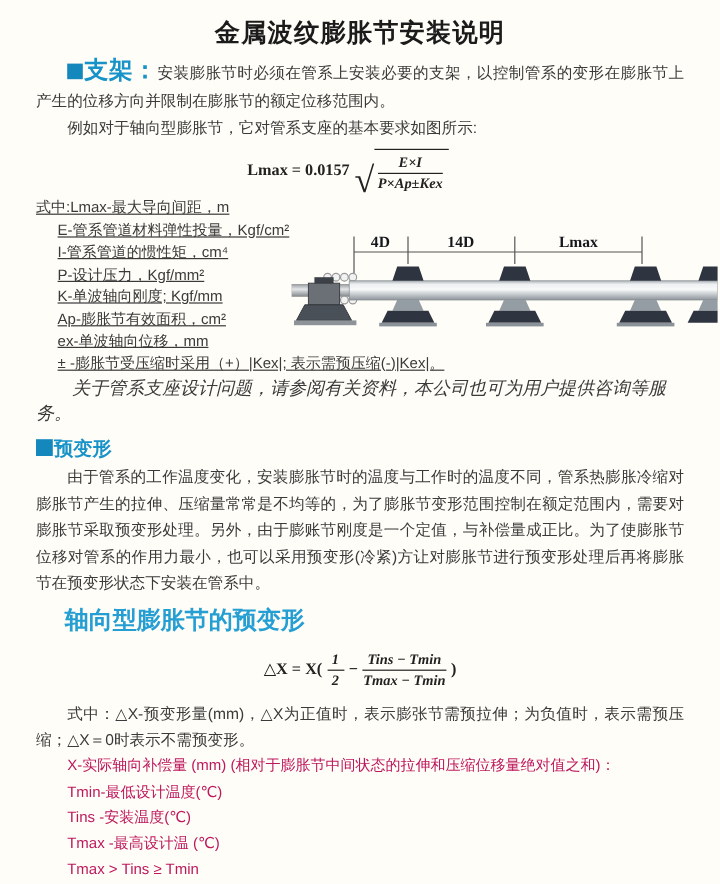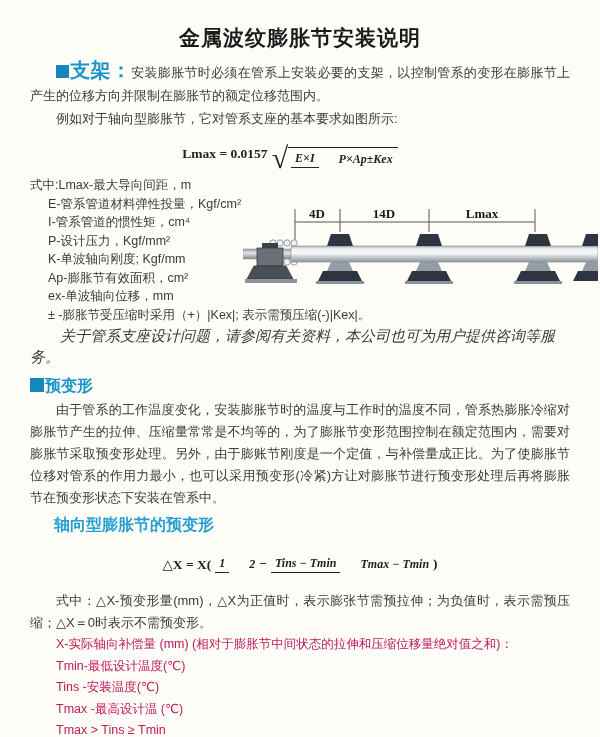--- a/index.html
+++ b/index.html
@@ -5,53 +5,53 @@
   html,body{margin:0;padding:0;}
   body{
     width:600px;height:737px;overflow:hidden;
     background:#fffdf7;
     font-family:"Liberation Sans","DejaVu Sans",sans-serif;
     color:#3a3a3a;
   }
   .page{width:600px;height:737px;padding:0 30px;box-sizing:border-box;}
   .title{
     text-align:center;font-size:21px;font-weight:bold;color:#1b1b1b;
-    margin:0;padding-top:24px;letter-spacing:1px;
+    margin:0;padding-top:13px;letter-spacing:1px;
   }
   
   .inline-hdr{font-size:20px;font-weight:bold;color:#1793c9;white-space:nowrap;}
   .sq{display:inline-block;width:13px;height:13px;background:#1488bd;margin-right:1px;vertical-align:-1px;}
   .sec-hdr{font-size:16px;font-weight:bold;color:#1793c9;margin-top:9px;}
   .sec-hdr .sq{width:14px;height:14px;}
-  .sub-hdr{font-size:16px;font-weight:bold;color:#259fd3;}
+  .sub-hdr{font-size:20px;font-weight:bold;color:#259fd3;}
   .p{
     font-size:13px;line-height:23px;text-align:justify;
     text-indent:2em;margin:0;
   }
   .p.first{margin-top:7px;}
   .para2{font-size:13px;line-height:22px;text-align:justify;text-indent:2em;margin:2px 0 0 0;}
   
   .formula{
     display:flex;justify-content:center;align-items:center;
     font-family:"Liberation Serif","DejaVu Serif",serif;
     font-weight:bold;color:#222;font-size:13.5px;
   }
   .formula .lhs,.formula .rhs,.formula .op{margin:0 4px;}
-  .frac{display:inline-flex;flex-direction:row;text-align:center;
-    font-style:italic;font-size:12px;font-weight:bold;line-height:1.25;gap:20px;}
+  .frac{display:inline-flex;flex-direction:column;text-align:center;
+    font-style:italic;font-size:12px;font-weight:bold;line-height:1.25;}
   .frac .num{border-bottom:1px solid #222;padding:0 4px 1px;}
   .frac .den{padding-top:1px;}
   .sqrt{display:inline-flex;align-items:flex-end;}
   .sqrt-sign{font-size:30px;line-height:0.9;font-weight:normal;transform:translateY(3px);}
   .sqrt-body{border-top:1.6px solid #222;padding:2px 5px 0 3px;}
   #formula1{margin:6px 24px 4px 0;height:36px;}
   #formula2{margin:8px 0 6px 0;height:40px;}
   
   .defwrap{position:relative;margin-top:3px;}
-  .defline{font-size:12.5px;line-height:18.5px;color:#3a3a3a;}
+  .defline{font-size:12.5px;line-height:18.5px;color:#3a3a3a;text-decoration:underline;}
   .defline.ind{padding-left:18px;}
   .diagram{position:absolute;left:213px;top:26px;}
   .note{font-size:15px;line-height:21px;text-indent:2em;margin:1px 0 0 0;font-style:italic;}
   .itemline{font-size:12.5px;line-height:21.5px;padding-left:26px;color:#be185d;}
   .axial-hdr{margin:6px 0 0 24px;}
   .dim-label{font-family:"Liberation Serif","DejaVu Serif",serif;font-weight:bold;font-size:13px;fill:#15181c;}
 </style>
 </head>
 <body>
 

